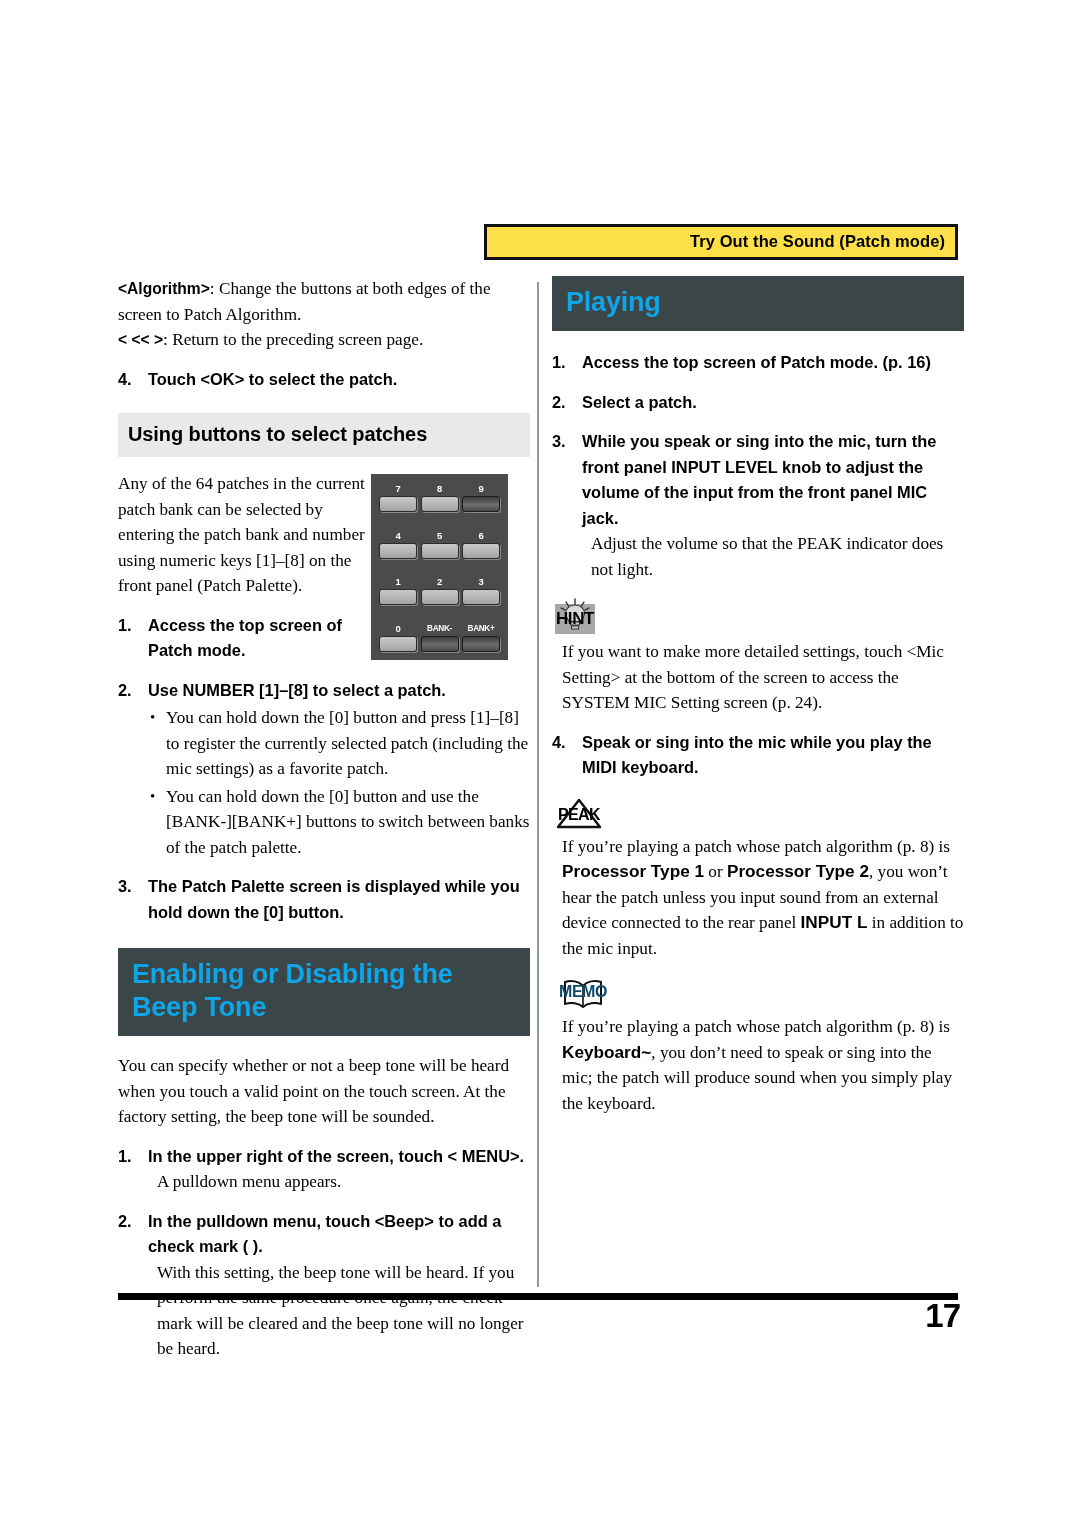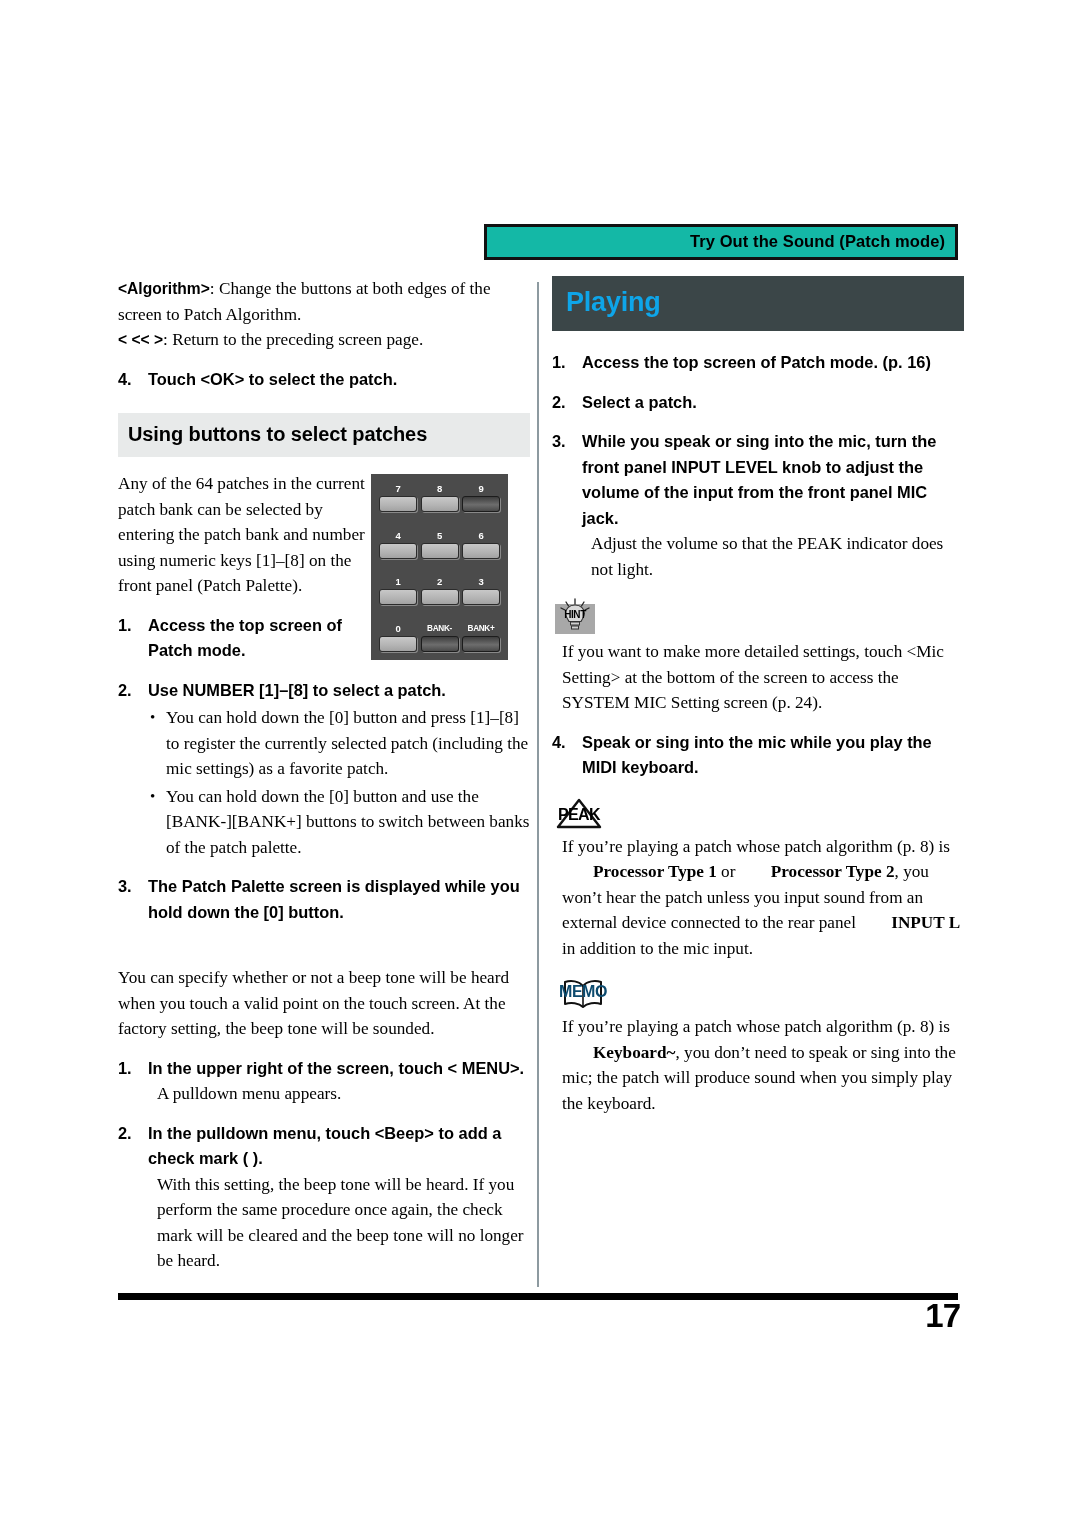--- a/index.html
+++ b/index.html
@@ -17,21 +17,21 @@
   }
 
   
   .runhead {
     position: absolute;
     left: 484px;
     top: 224px;
     width: 474px;
     height: 36px;
     border: 3px solid #111111;
-    background: #14b8a6;
+    background: #fde047;
     box-sizing: border-box;
   }
   .runhead-label {
     position: absolute;
     right: 10px;
     top: 50%;
     transform: translateY(-52%);
     font-family: "Liberation Sans", sans-serif;
     font-weight: bold;
     font-size: 16.5px;
@@ -63,23 +63,22 @@
     font-family: "Liberation Serif", serif;
     font-size: 17.2px;
     line-height: 25.5px;
     margin: 0 0 4px 0;
     text-align: left;
   }
   .body-text.indent {
     margin-left: 39px;
   }
   .bold-sans {
-    font-family: Liberation Serif, serif;
-    font-weight: bold;
-    margin-left: 31px;
+    font-family: Liberation Sans, sans-serif;
+    font-weight: bold;
   }
 
   
   .deflist { margin: 0; }
   .defline {
     font-family: "Liberation Serif", serif;
     font-size: 17.2px;
     line-height: 25.5px;
   }
   .defline .term {
@@ -213,21 +212,21 @@
     height: 38px;
   }
   .icon-hint .word {
     position: absolute;
     left: 0;
     top: 11px;
     width: 46px;
     text-align: center;
     font-family: "Liberation Sans", sans-serif;
     font-weight: bold;
-    font-size: 10px;
+    font-size: 17px;
     letter-spacing: -0.4px;
     color: #000;
   }
   .icon-note {
     position: relative;
     width: 54px;
     height: 34px;
   }
   .icon-note .word {
     position: absolute;
@@ -336,20 +335,21 @@
     <div class="bullet-dot">•</div>
     <div class="bullet-body">You can hold down the [0] button and use the [BANK-][BANK+] buttons to switch between banks of the patch palette.</div>
   </div>
 
   <div class="step">
     <div class="step-num">3.</div>
     <div class="step-body">The Patch Palette screen is displayed while you hold down the [0] button.</div>
   </div>
 
   <div style="height:23px"></div>
+  <div class="sec-bar">Enabling or Disabling the Beep Tone</div>
 
   <div style="height:17px"></div>
   <div class="body-text">You can specify whether or not a beep tone will be heard when you touch a valid point on the touch screen. At the factory setting, the beep tone will be sounded.</div>
 
   <div class="step">
     <div class="step-num">1.</div>
     <div class="step-body">In the upper right of the screen, touch &lt;  MENU&gt;.</div>
   </div>
   <div class="body-text indent">A pulldown menu appears.</div>
 

